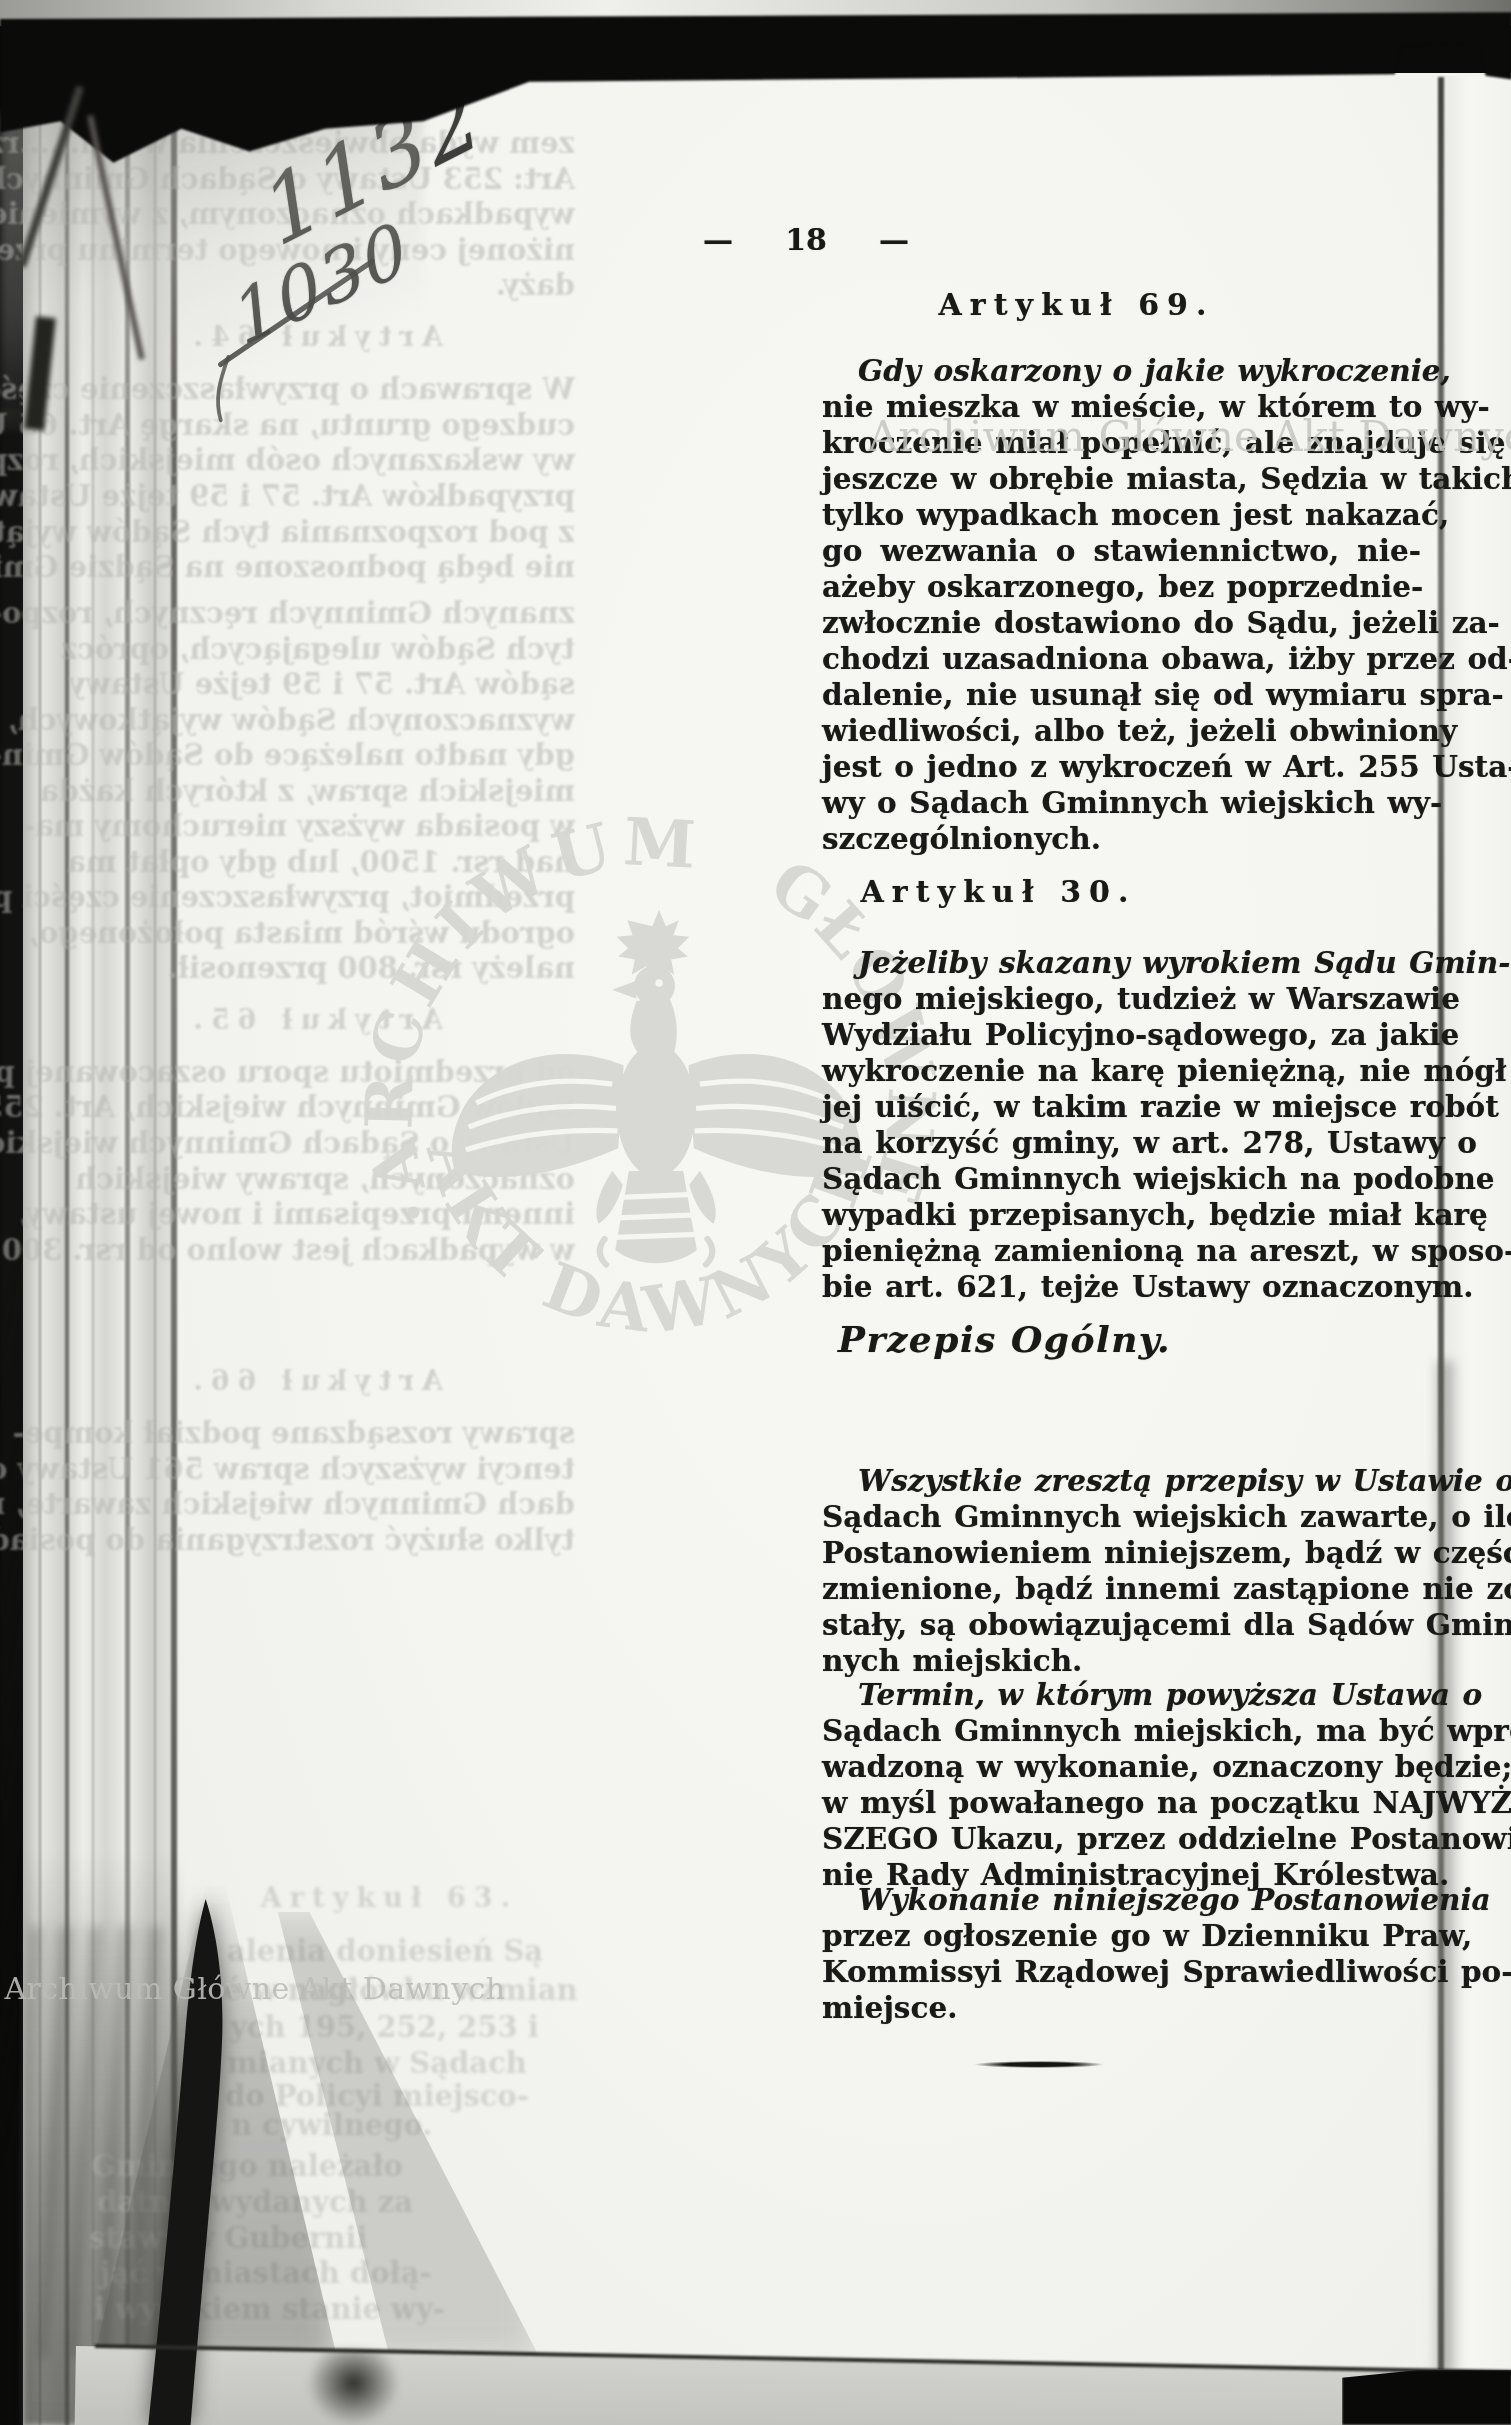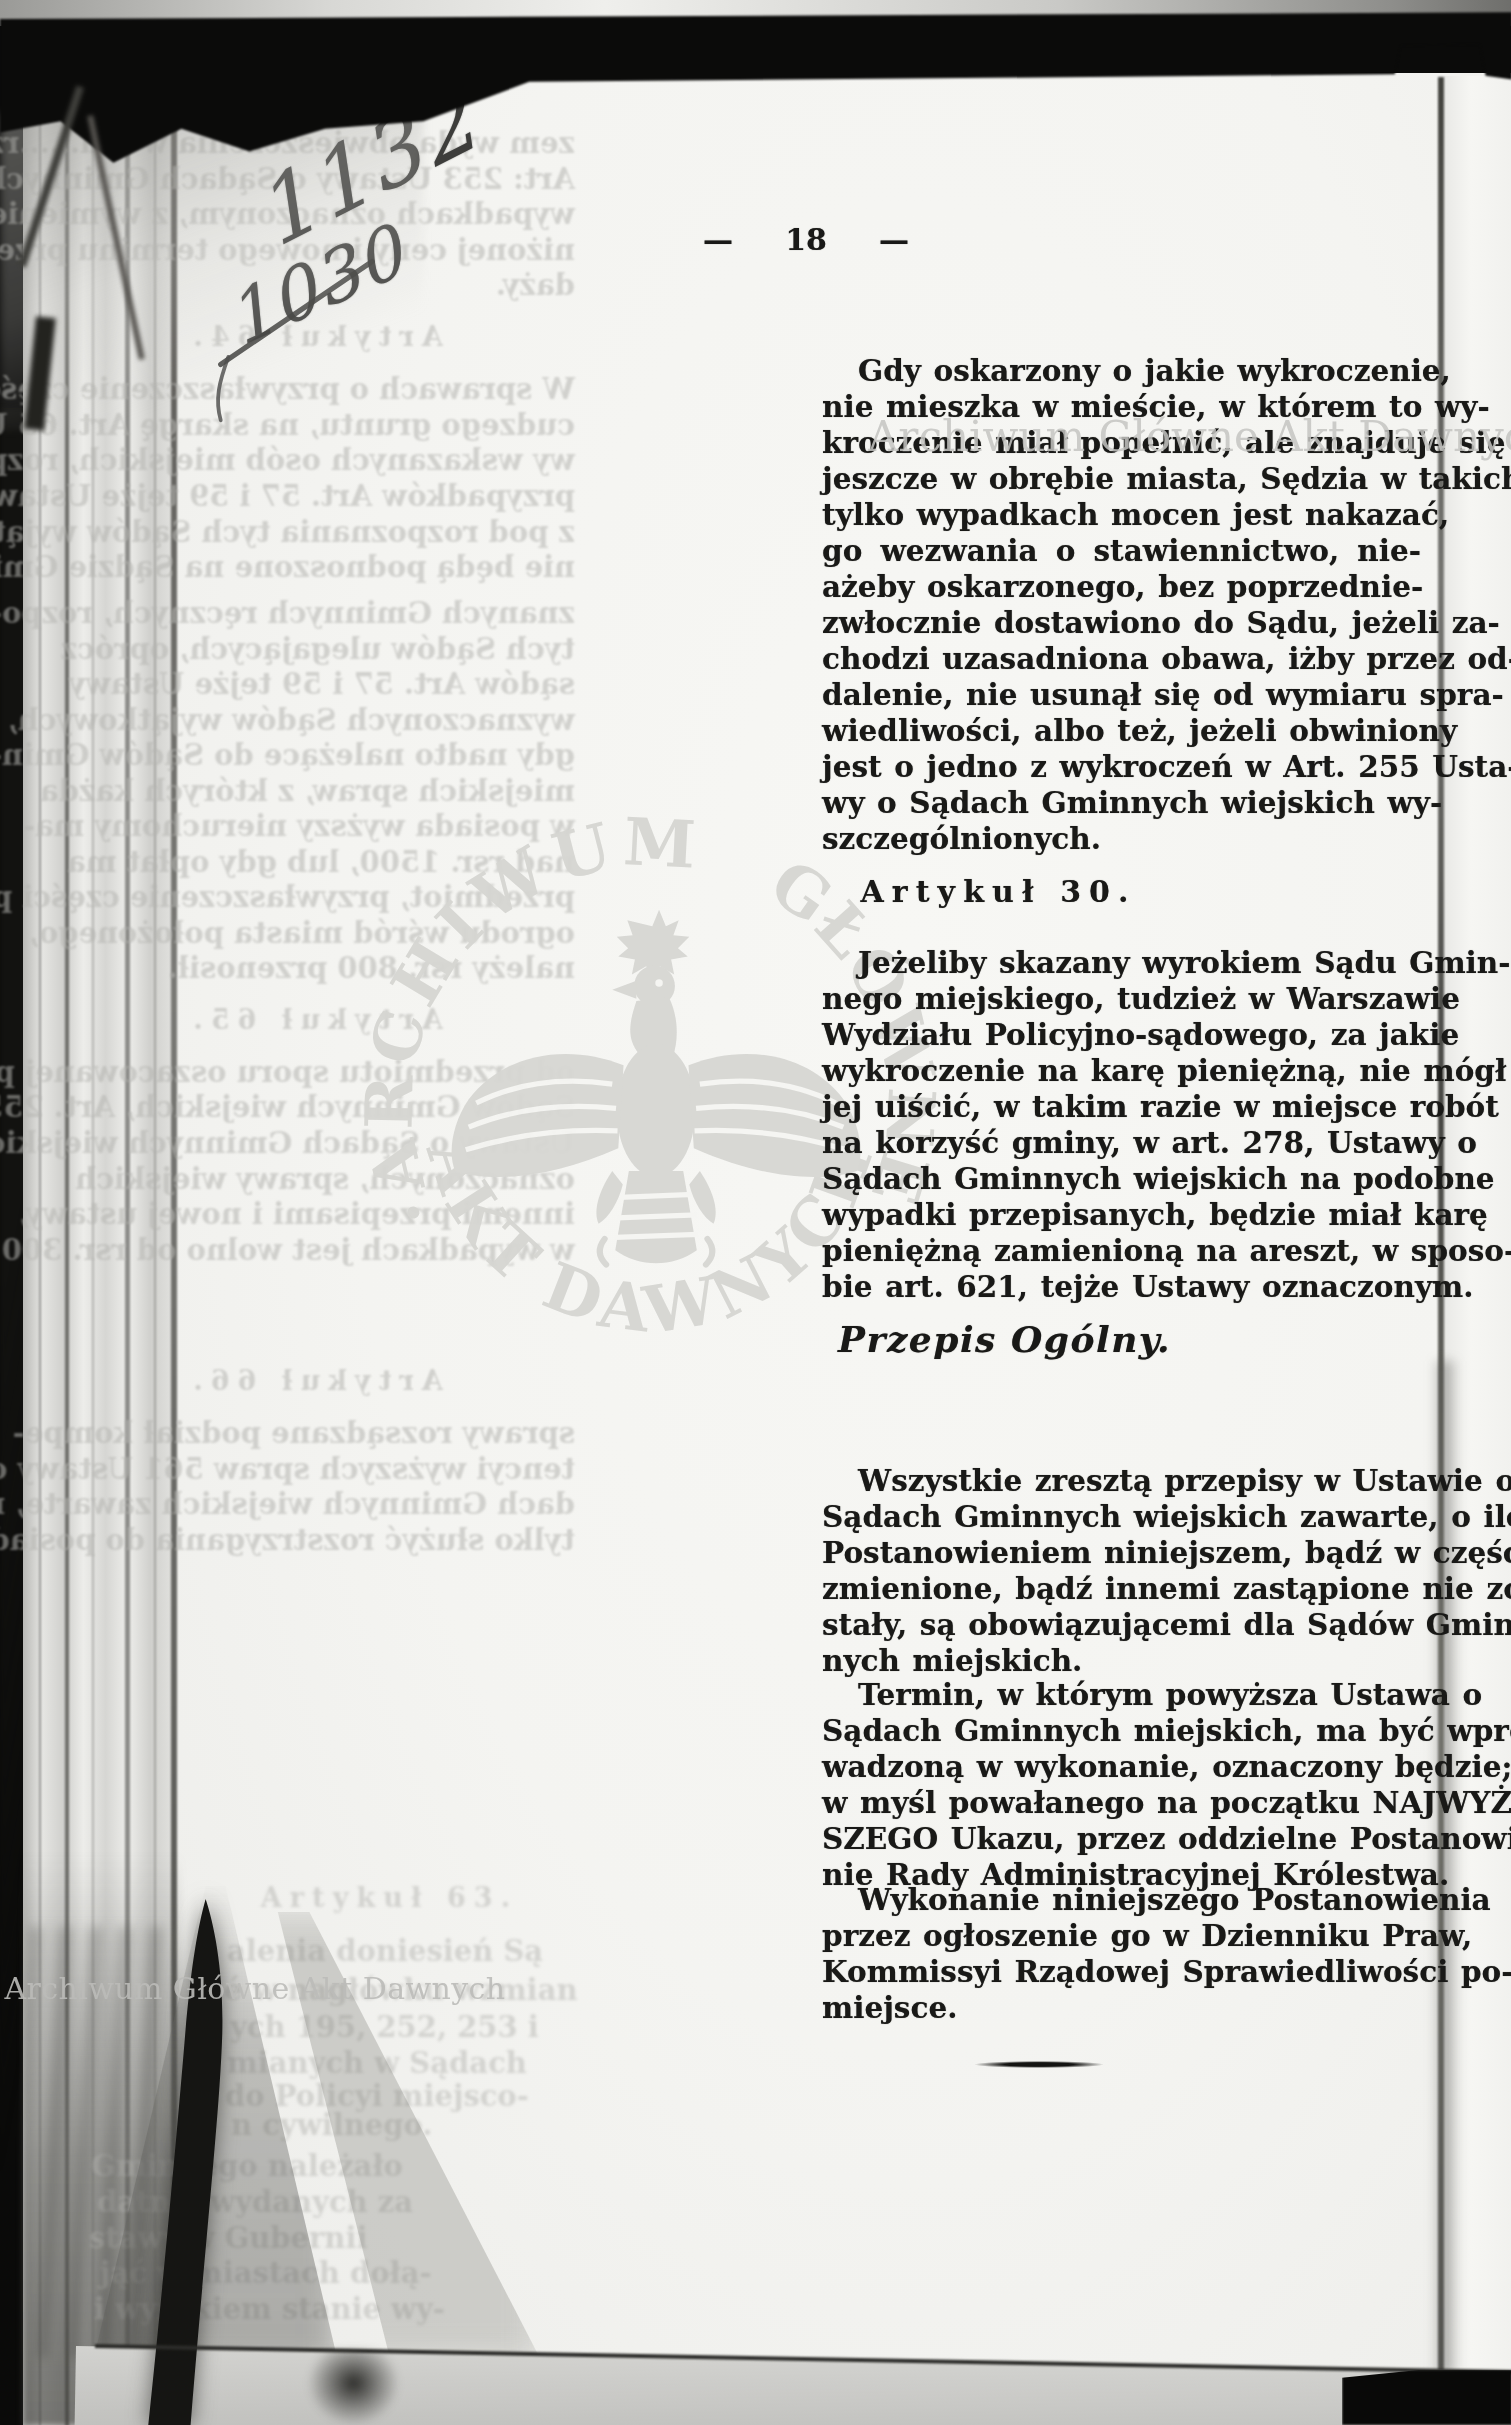--- a/index.html
+++ b/index.html
@@ -67,21 +67,21 @@
     font-size:30px;font-weight:bold;}
   .art-heading{position:absolute;width:599px;text-align:center;font-size:30px;font-weight:bold;letter-spacing:.27em;white-space:nowrap;}
   #h69{left:777px;top:287px;}
   #h70{left:699px;top:874px;}
   #h71{left:700px;top:1392px;}
   #h-ogolny{position:absolute;left:705px;top:1318px;width:599px;text-align:center;
     font-size:36px;font-weight:bold;font-style:italic;letter-spacing:1.5px;}
   .para{position:absolute;left:822px;width:599px;font-size:29.5px;font-weight:bold;word-spacing:2.3px;}
   .line{height:36px;line-height:36px;text-align:justify;text-align-last:justify;white-space:nowrap;}
   .line.last{text-align-last:left;}
-  .line.indent{padding-left:36px;}
+  .line.indent{padding-left:36px;font-style:italic;}
   #p69{top:353px;} #p70{top:945px;} #p71a{top:1463px;} #p71b{top:1677px;} #p71c{top:1882px;}
   #end-rule{position:absolute;left:975px;top:2061px;width:128px;height:6.8px;z-index:6;
     background:radial-gradient(ellipse at center, #141412 0%, #141412 38%, rgba(20,20,18,0) 72%);}
   
   #hw-1132{position:absolute;left:255px;top:112px;font-size:89px;font-style:italic;color:#3d3d3b;z-index:7;
     transform:rotate(-27deg) skewX(-8deg);letter-spacing:2.3px;text-shadow:0 0 1.5px rgba(70,70,68,.6);}
   #hw-1030{position:absolute;left:228px;top:242px;font-size:71px;font-style:italic;color:#4a4a48;z-index:7;
     transform:rotate(-24deg) skewX(-8deg);letter-spacing:1.5px;text-shadow:0 0 1.5px rgba(70,70,68,.6);}
   #hw-strike{position:absolute;left:0;top:0;z-index:7;}
   
@@ -204,20 +204,21 @@
     </g>
   </svg>
 
   <div id="text-layer" class="print">
     <div id="page-head">
       <span>—</span>
       <span>18</span>
       <span>—</span>
     </div>
 
+    <div id="h69" class="art-heading">Artykuł 69.</div>
     <div id="p69" class="para">
 
     <div class="line indent">Gdy oskarzony o jakie wykroczenie,</div>
         <div class="line">nie mieszka w mieście, w którem to wy-</div>
         <div class="line">kroczenie miał popełnić, ale znajduje się</div>
         <div class="line">jeszcze w obrębie miasta, Sędzia w takich</div>
         <div class="line">tylko wypadkach mocen jest nakazać,</div>
         <div class="line">go wezwania o stawiennictwo, nie-</div>
         <div class="line">ażeby oskarzonego, bez poprzednie-</div>
         <div class="line">zwłocznie dostawiono do Sądu, jeżeli za-</div>

